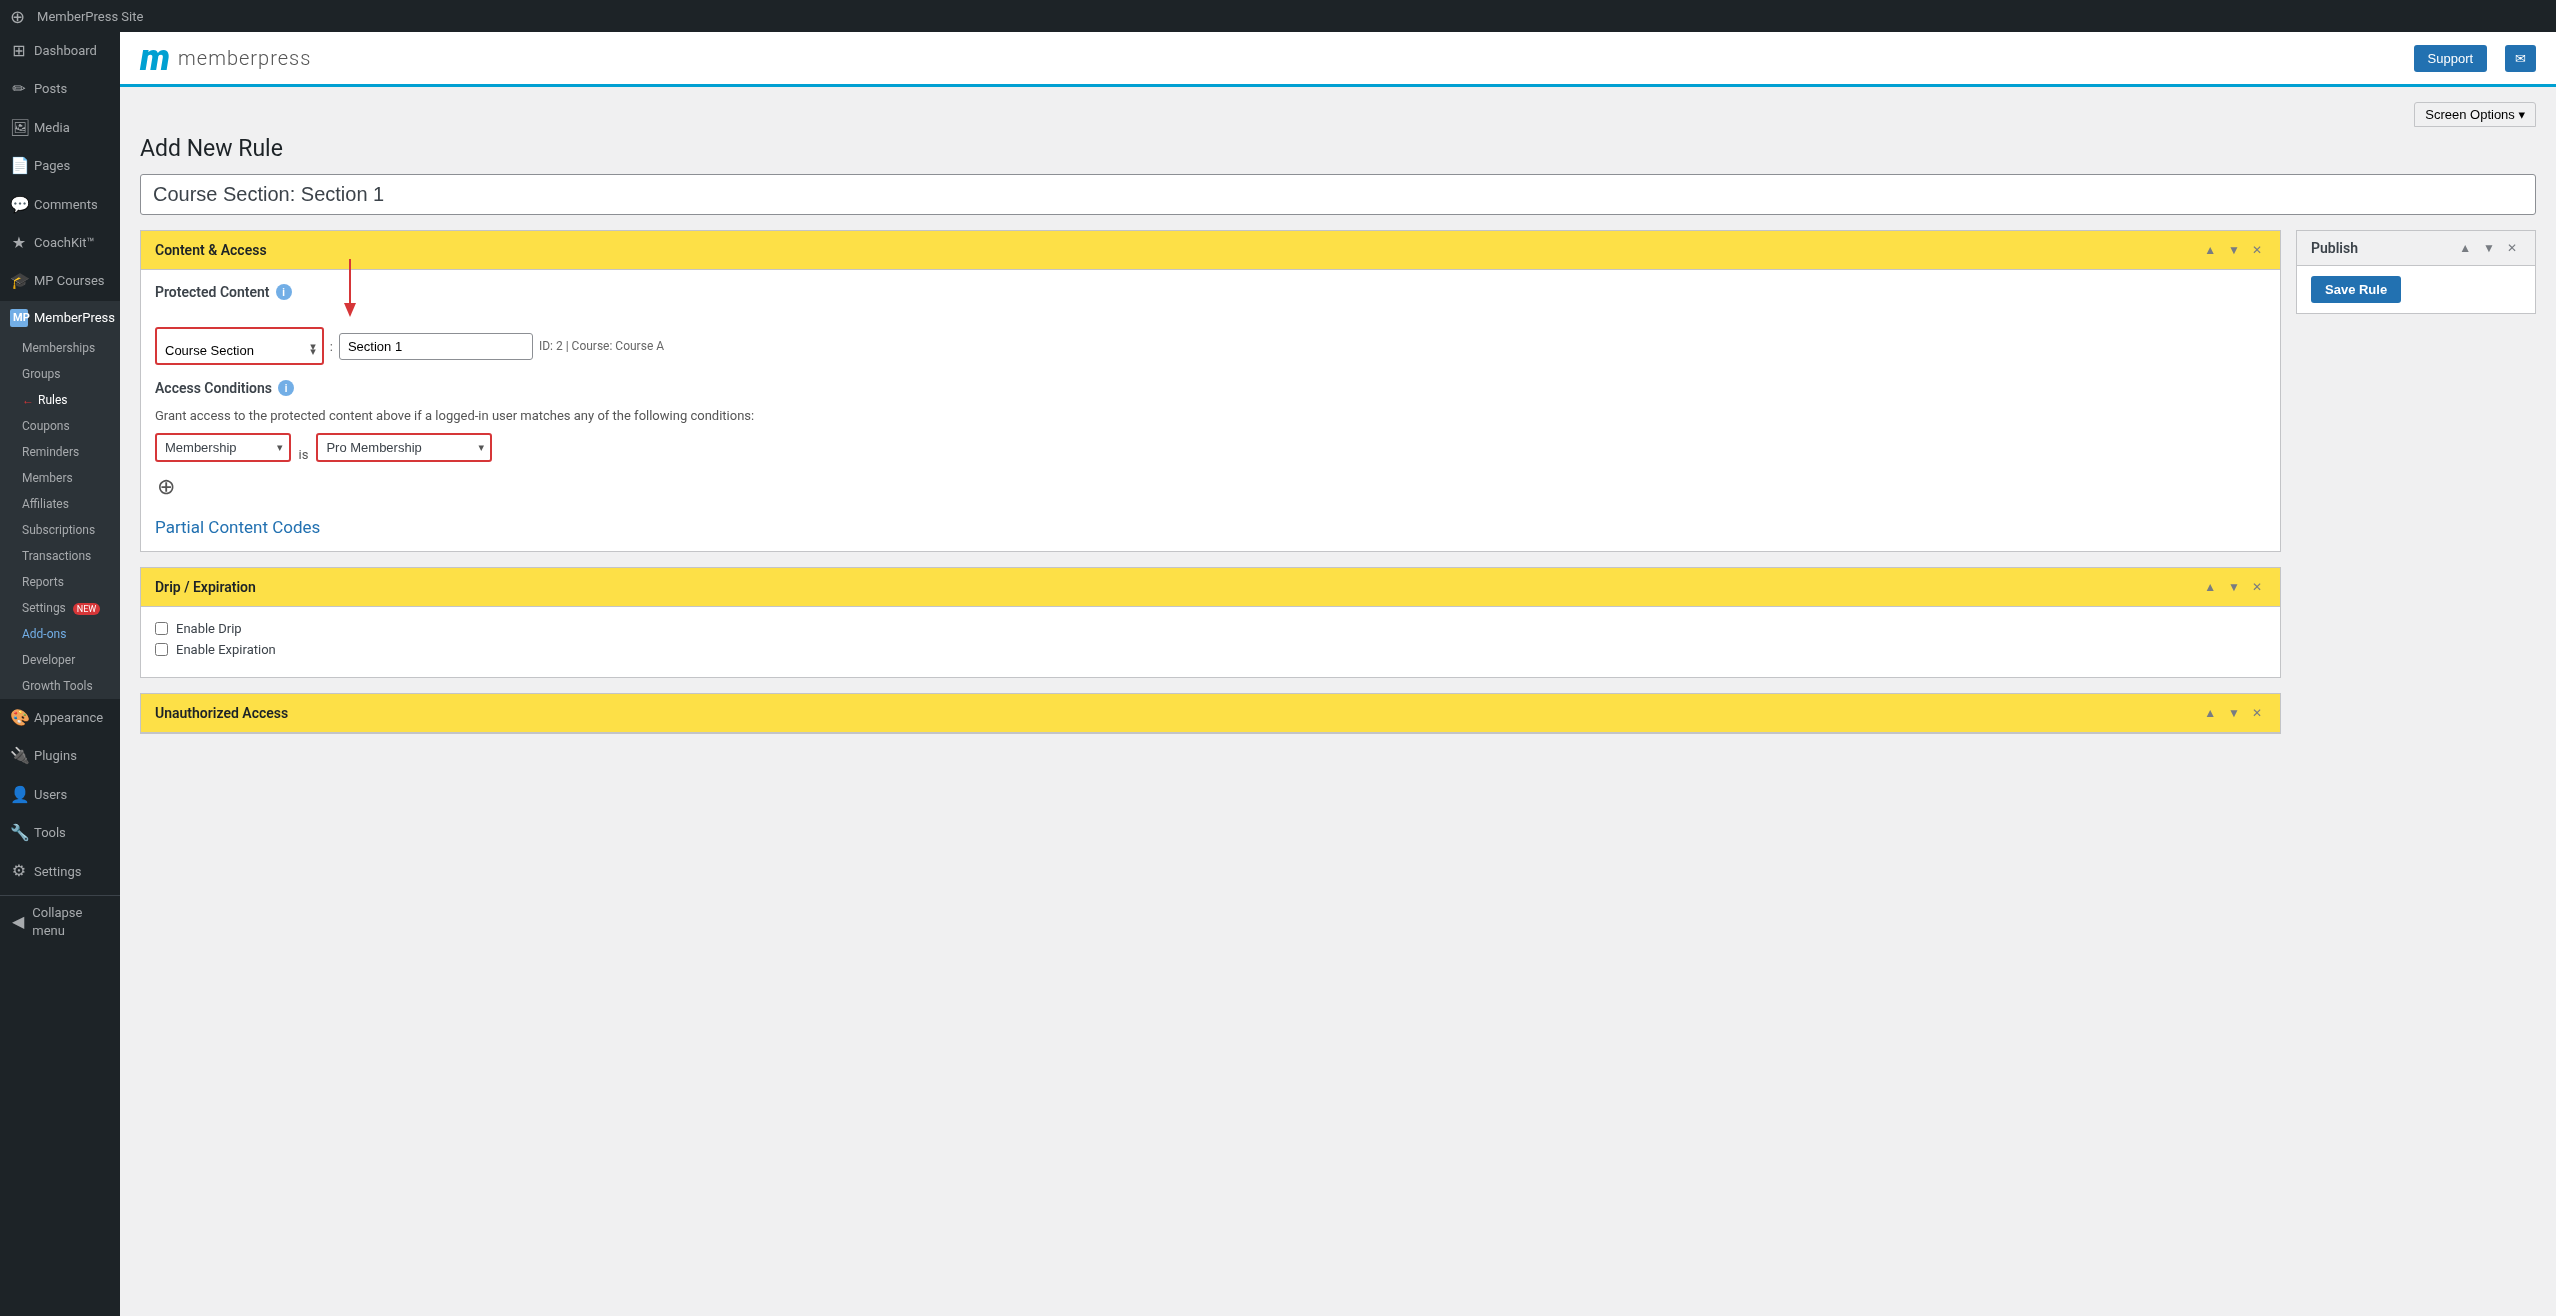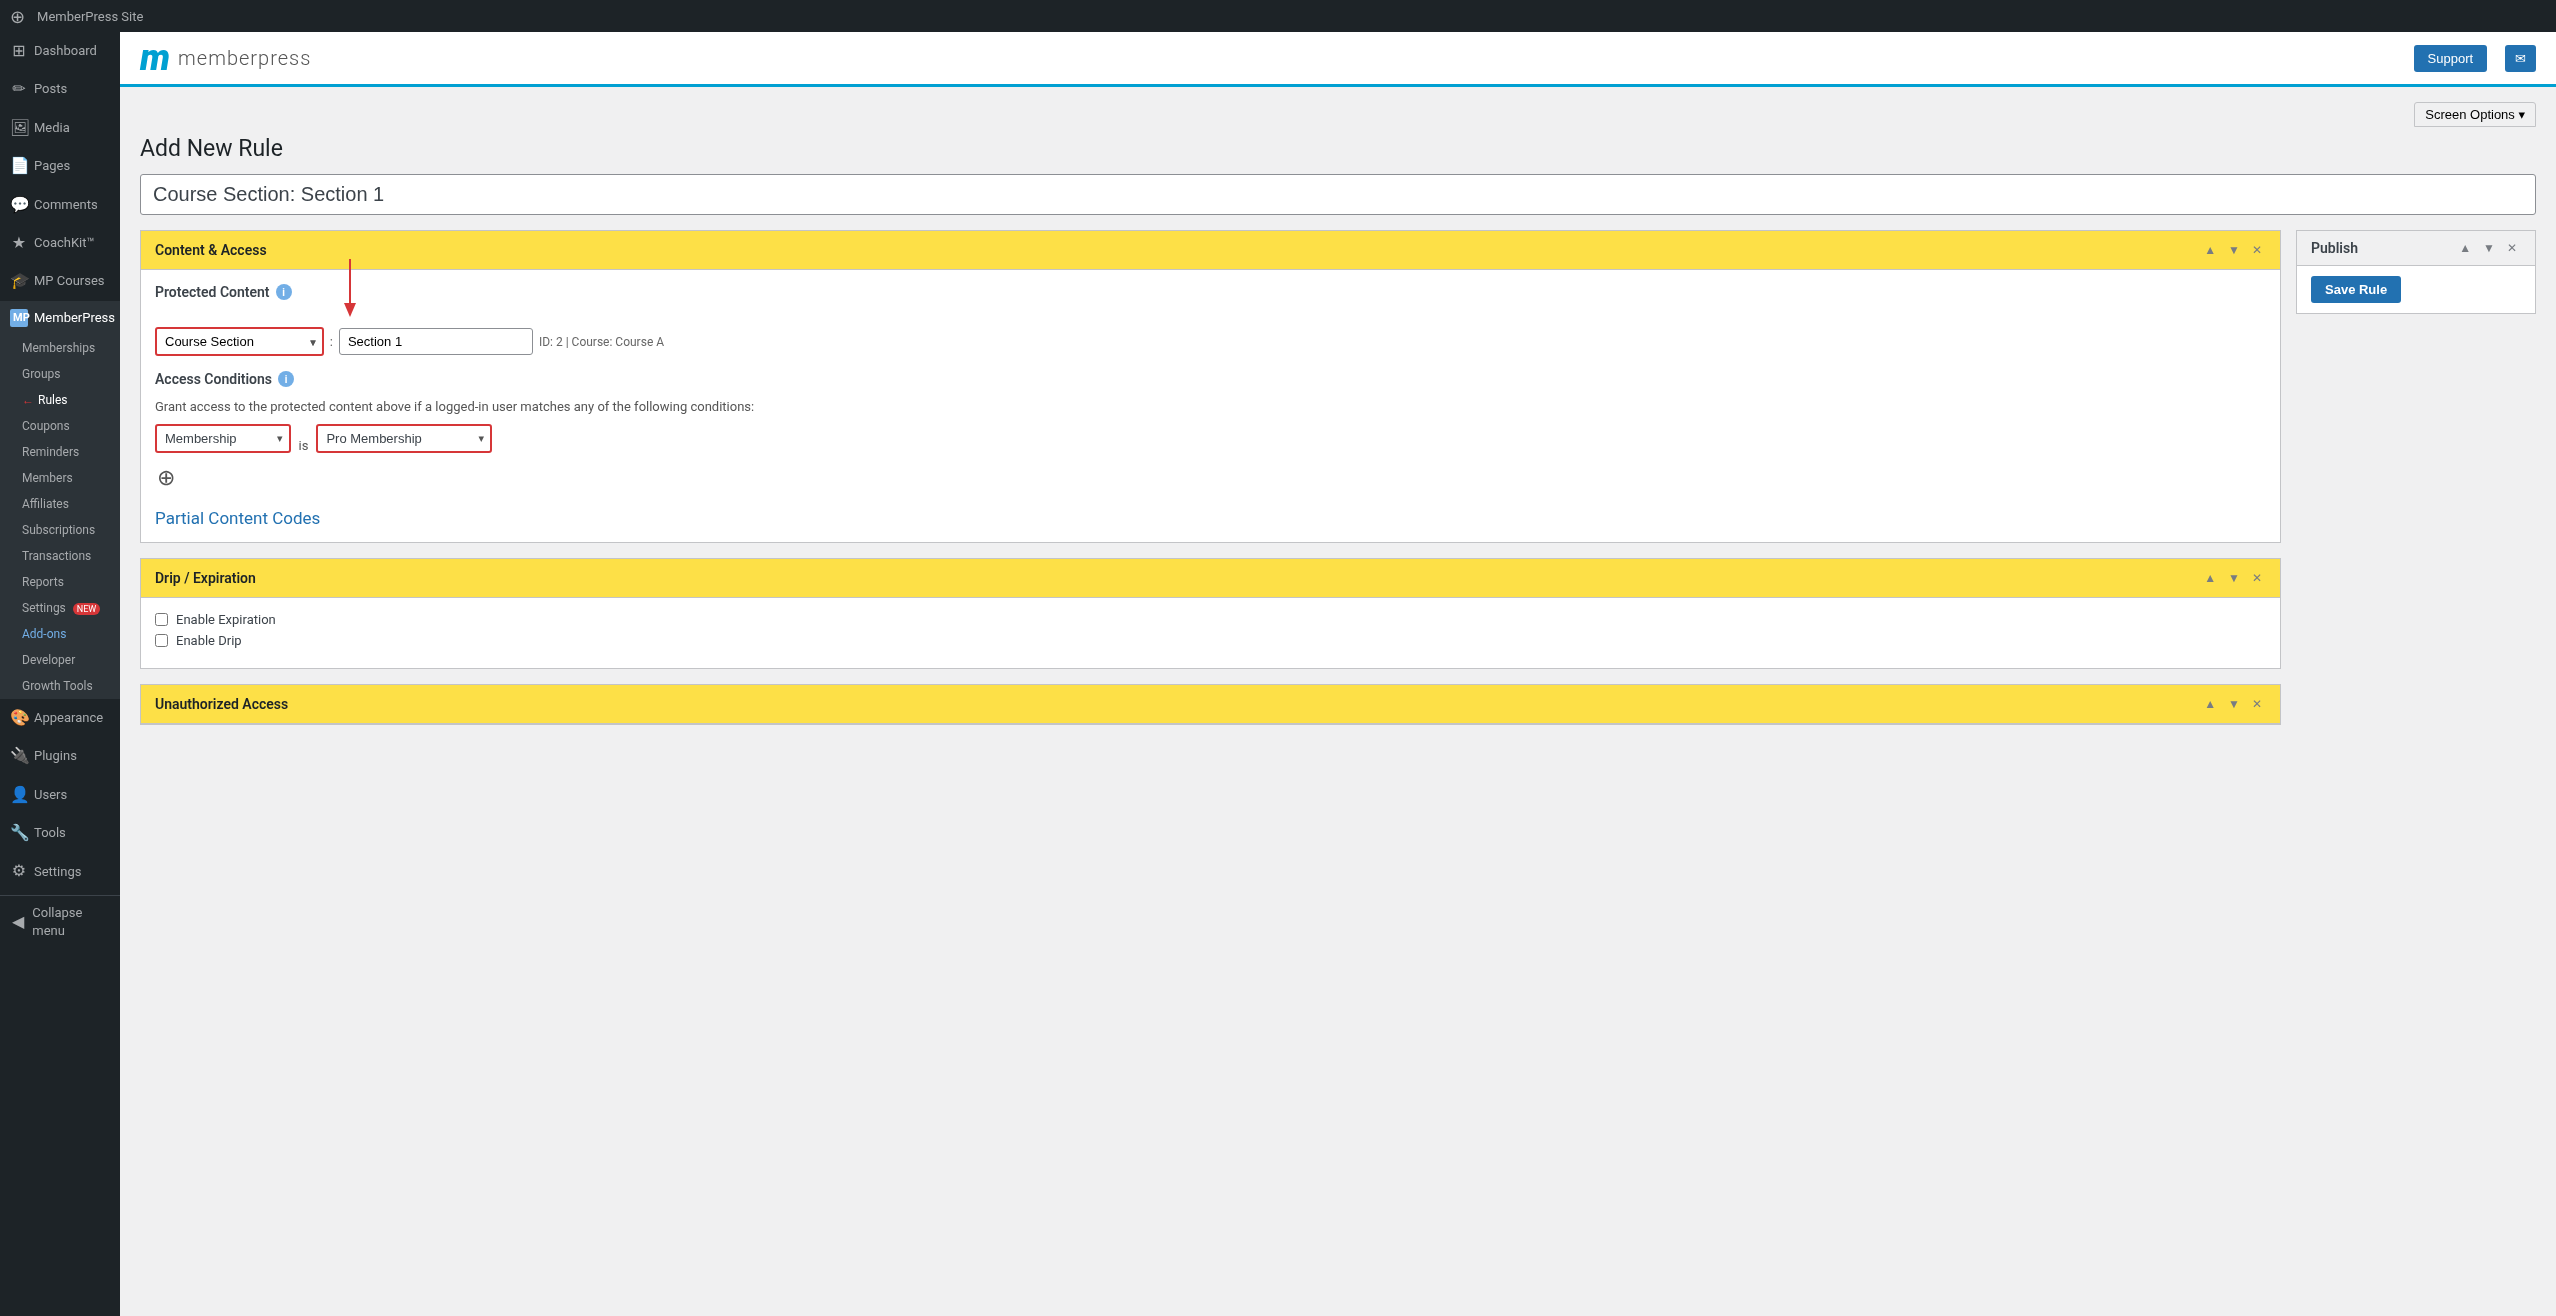--- a/index.html
+++ b/index.html
@@ -57,21 +57,21 @@
     .metabox-title { font-size: 14px; font-weight: 600; color: #1d2327; }
     .metabox-controls { display: flex; gap: 4px; }
     .metabox-btn { background: none; border: none; cursor: pointer; color: #787c82; font-size: 12px; padding: 2px 4px; }
     .metabox-body { padding: 14px; }
 
     
     .section-label { font-size: 14px; font-weight: 600; margin-bottom: 12px; display: flex; align-items: center; gap: 6px; }
     .info-icon { background: #72aee6; color: #fff; border-radius: 50%; width: 16px; height: 16px; display: inline-flex; align-items: center; justify-content: center; font-size: 10px; font-weight: 700; cursor: pointer; }
 
     .content-select-row { display: flex; align-items: center; gap: 6px; }
-    .course-section-select { min-width: 170px; }
+    .course-section-select { min-width: 170px; margin-top: 9px; }
     .section-name-input { border: 1px solid #8c8f94; border-radius: 3px; padding: 5px 8px; font-size: 13px; background: #fff; min-width: 120px; }
     .id-label { color: #666; font-size: 12px; }
     .colon { color: #666; }
 
     
     .access-condition-row { display: flex; align-items: flex-end; gap: 4px; margin-bottom: 8px; }
     .condition-select { border: none; padding: 5px 8px; background: #fff; font-size: 13px; color: #3c434a; min-width: 120px; appearance: none; }
     .is-label { color: #555; font-size: 13px; padding: 0 4px; }
     .membership-select { border: none; padding: 5px 8px; background: #fff; font-size: 13px; color: #3c434a; min-width: 160px; appearance: none; }
     .add-condition-btn { background: none; border: none; cursor: pointer; font-size: 20px; color: #555; display: flex; align-items: center; padding: 2px; }
@@ -321,26 +321,26 @@
             <div class="metabox-header">
               <span class="metabox-title">Drip / Expiration</span>
               <div class="metabox-controls">
                 <button class="metabox-btn">▲</button>
                 <button class="metabox-btn">▼</button>
                 <button class="metabox-btn">✕</button>
               </div>
             </div>
             <div class="metabox-body">
               <div class="checkbox-row">
+                <input type="checkbox" id="enable-drip" style="">
+                <label for="enable-drip">Enable Drip</label>
+              </div>
+              <div class="checkbox-row">
                 <input type="checkbox" id="enable-expiration" style="">
                 <label for="enable-expiration">Enable Expiration</label>
-              </div>
-              <div class="checkbox-row">
-                <input type="checkbox" id="enable-drip" style="">
-                <label for="enable-drip">Enable Drip</label>
               </div>
             </div>
           </div>
 
           <div class="metabox">
             <div class="metabox-header">
               <span class="metabox-title">Unauthorized Access</span>
               <div class="metabox-controls">
                 <button class="metabox-btn">▲</button>
                 <button class="metabox-btn">▼</button>

